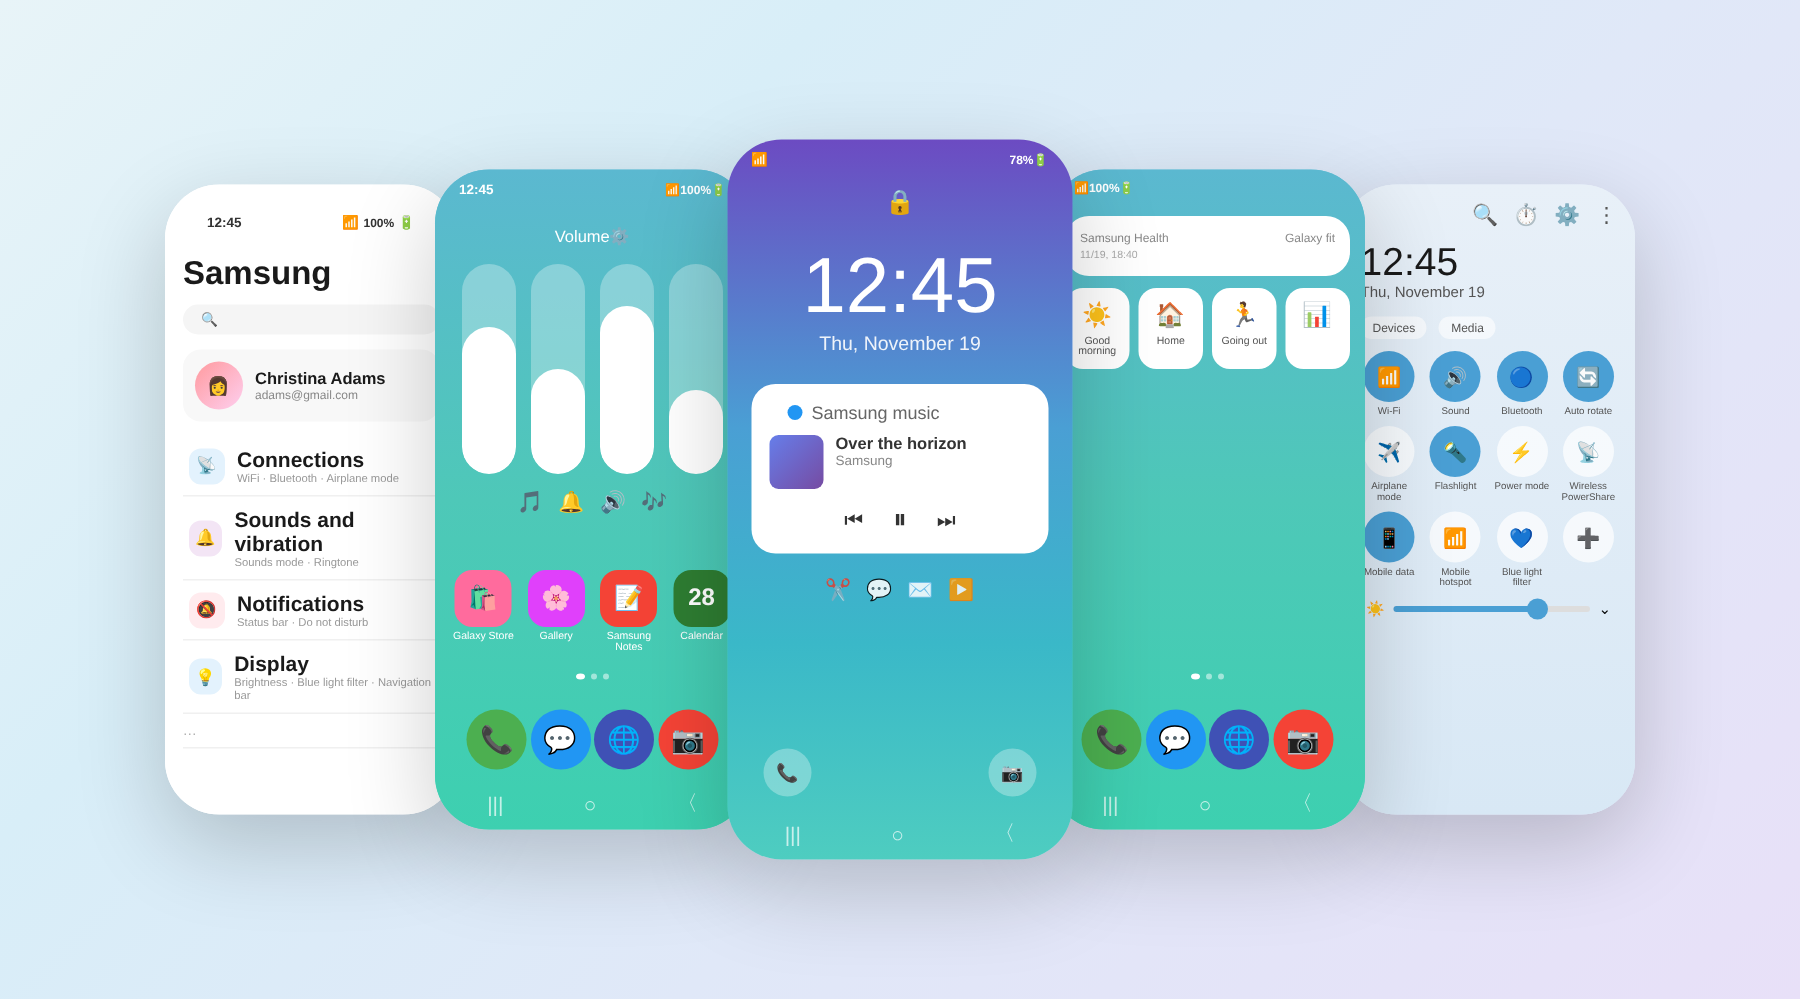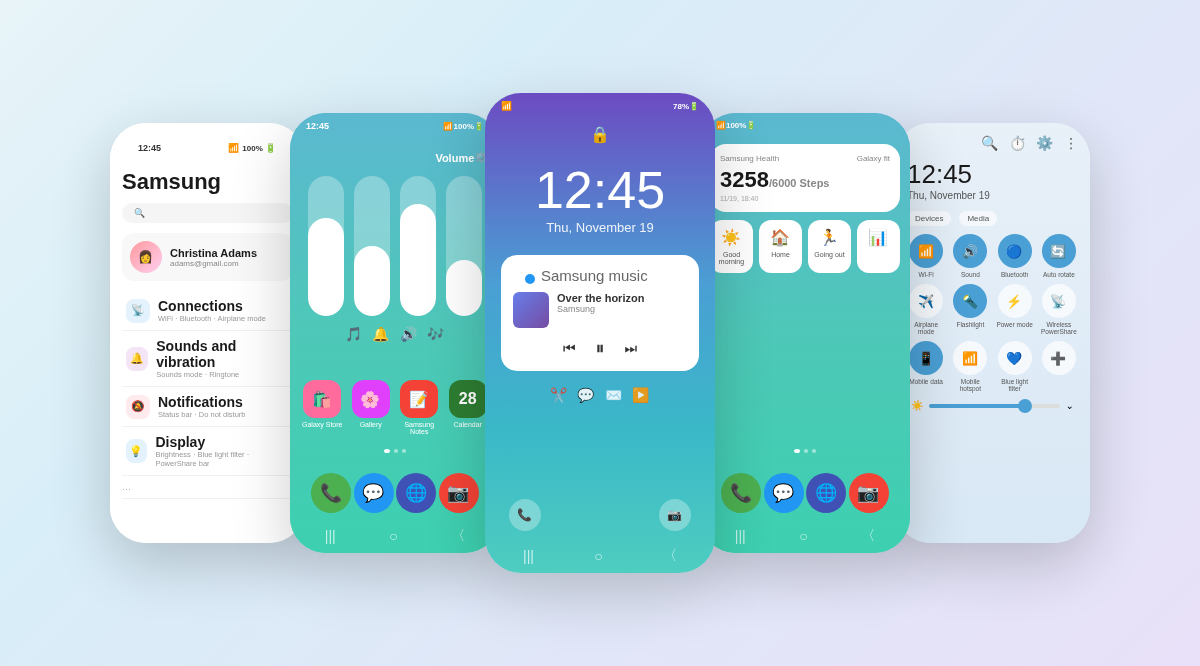--- a/index.html
+++ b/index.html
@@ -123,23 +123,23 @@
       background: white;
       border-radius: 16px;
       padding: 12px;
       width: 100%;
       margin-top: 20px;
       color: #333;
     }
 
     .music-header {
       display: flex;
-      align-items: flex-end;
+      align-items: center;
       gap: 6px;
-      font-size: 15px;
+      font-size: 12px;
       color: #666;
       margin-bottom: 8px;
       padding-left: 12px;
     }
 
     .music-header-icon {
       width: 10px; height: 10px;
       background: #2196F3;
       border-radius: 50%;
     }
@@ -206,25 +206,24 @@
     }
 
     
     .volume-panel {
       padding: 16px 12px;
       color: white;
     }
 
     .volume-header {
       display: flex;
-      justify-content: flex-end;
+      justify-content: center;
       align-items: center;
       font-size: 11px;
       margin-bottom: 12px;
-      font-weight: bold;
     }
 
     .volume-sliders {
       display: flex;
       gap: 10px;
       justify-content: center;
       height: 140px;
     }
 
     .volume-slider-track {
@@ -575,21 +574,21 @@
         <div class="settings-icon" style="background:#ffebee">🔕</div>
         <div>
           <div class="settings-item-title">Notifications</div>
           <div class="settings-item-sub">Status bar · Do not disturb</div>
         </div>
       </div>
       <div class="settings-item">
         <div class="settings-icon" style="background:#e3f2fd">💡</div>
         <div>
           <div class="settings-item-title">Display</div>
-          <div class="settings-item-sub">Brightness · Blue light filter · PowerShare bar</div>
+          <div class="settings-item-sub">Brightness · Blue light filter · Navigation bar</div>
         </div>
       </div>
       <div style="margin-top:4px;border-bottom:1px solid #f0f0f0;padding:4px 0;font-size:9px;color:#aaa">···</div>
     </div>
 
   </div>
 
   <div class="phone phone-left1">
     <div style="background: linear-gradient(180deg, #5bb8d0 0%, #4ec8b8 50%, #3dd0b0 100%); height:100%; display:flex; flex-direction:column;">
       <div class="status-bar dark">
@@ -716,23 +715,20 @@
     <div style="background: linear-gradient(180deg, #5bb8d0 0%, #4ec8b8 50%, #3dd0b0 100%); height:100%; display:flex; flex-direction:column;">
       <div class="status-bar dark">
         <span style="font-size:8px">📶100%🔋</span>
       </div>
       <div class="widget-screen">
         <div class="health-widget">
           <div class="health-header">
             <span>Samsung Health</span>
             <span>Galaxy fit</span>
           </div>
-          <div class="health-steps">
-            <span>3258</span><span style="font-size:11px;color:#888">/6000 Steps</span>
-          </div>
           <div class="health-timestamp">11/19, 18:40</div>
         </div>
         <div class="quick-actions">
           <div class="quick-action">
             <span class="qa-icon">☀️</span>
             <span class="qa-label">Good morning</span>
           </div>
           <div class="quick-action">
             <span class="qa-icon">🏠</span>
             <span class="qa-label">Home</span>

